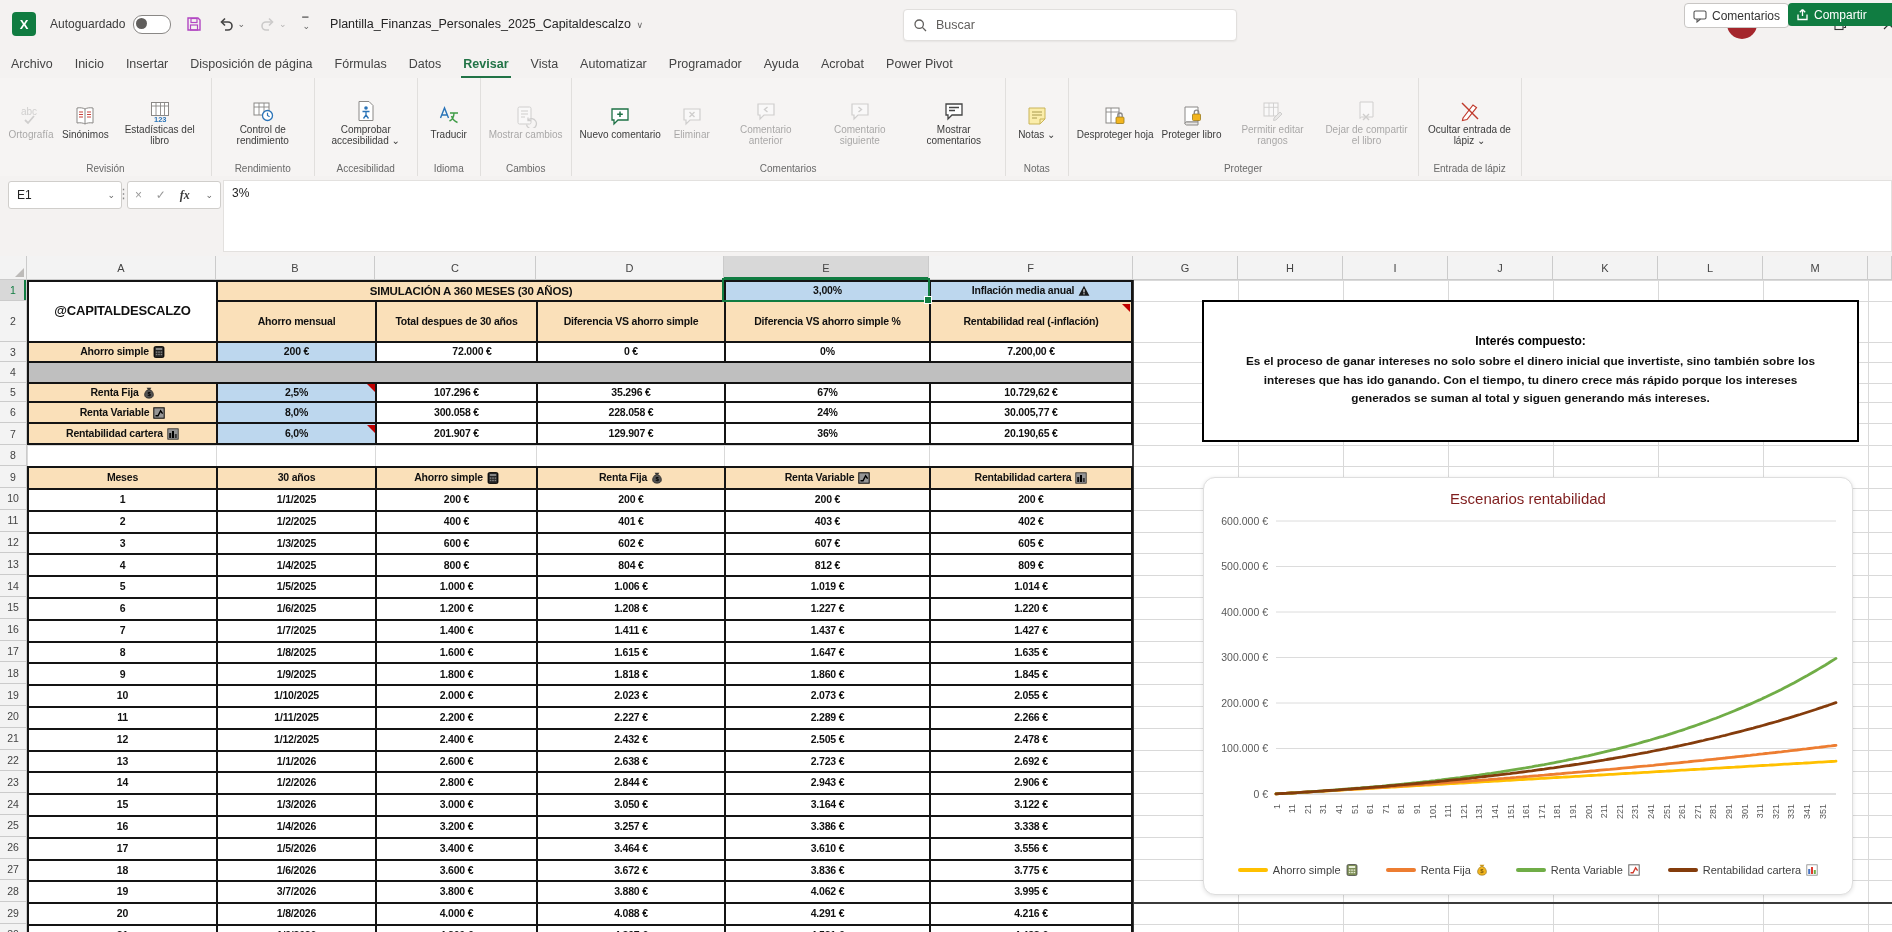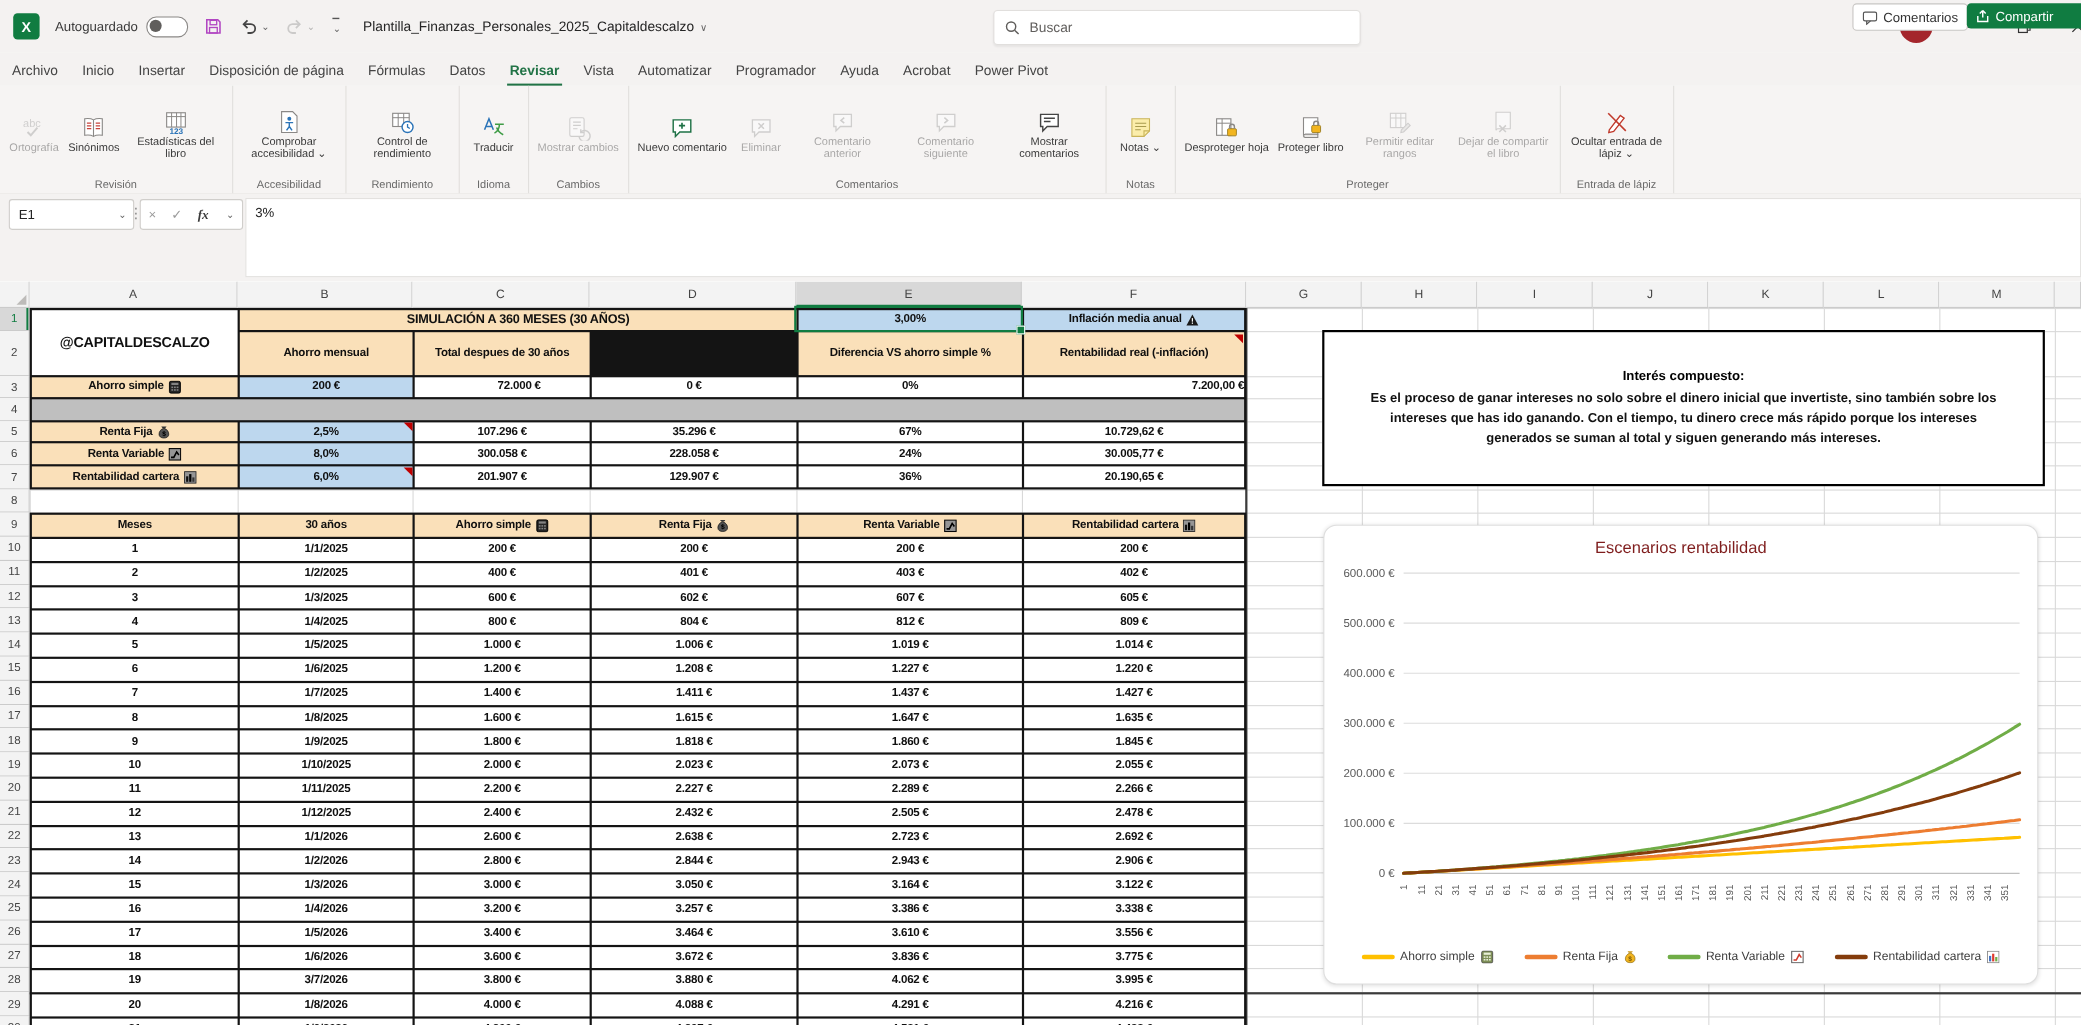--- a/index.html
+++ b/index.html
@@ -198,45 +198,45 @@
           <div class="rlb">Estadísticas del libro</div>
         </div>
       </div>
       <div class="rib-glabel">Revisión</div>
     </div>
     <div class="rib-group">
       <div class="rib-buttons">
         <div class="rib-btn">
           <div class="ric">
             <svg width="24" height="24" viewBox="0 0 24 24">
-              <path d="M5 2.5 H15 L19 6.5 V21.5 H5 Z" fill="#fff" stroke="#8a8886"></path>
-              <circle cx="12" cy="9" r="1.8" fill="#2b74b8"></circle>
-              <path d="M8.5 12.5 H15.5 M12 12 V16 M12 16 L9.5 19.5 M12 16 L14.5 19.5" stroke="#2b74b8" stroke-width="1.3" fill="none"></path>
-            </svg>
-          </div>
-          <div class="rlb">Comprobar accesibilidad ⌄</div>
-        </div>
-      </div>
-      <div class="rib-glabel">Accesibilidad</div>
-    </div>
-    <div class="rib-group">
-      <div class="rib-buttons">
-        <div class="rib-btn">
-          <div class="ric">
-            <svg width="24" height="24" viewBox="0 0 24 24">
               <rect x="3" y="4" width="15" height="12" fill="#fff" stroke="#8a8886"></rect>
               <path d="M3 8 H18 M8 4 V16 M13 4 V16" stroke="#8a8886" stroke-width="0.9"></path>
               <circle cx="16.5" cy="16.5" r="5" fill="#fff" stroke="#2b74b8" stroke-width="1.3"></circle>
               <path d="M16.5 13.8 V16.5 L18.6 17.8" stroke="#2b74b8" stroke-width="1.2" fill="none"></path>
             </svg>
           </div>
           <div class="rlb">Control de rendimiento</div>
         </div>
       </div>
       <div class="rib-glabel">Rendimiento</div>
+    </div>
+    <div class="rib-group">
+      <div class="rib-buttons">
+        <div class="rib-btn">
+          <div class="ric">
+            <svg width="24" height="24" viewBox="0 0 24 24">
+              <path d="M5 2.5 H15 L19 6.5 V21.5 H5 Z" fill="#fff" stroke="#8a8886"></path>
+              <circle cx="12" cy="9" r="1.8" fill="#2b74b8"></circle>
+              <path d="M8.5 12.5 H15.5 M12 12 V16 M12 16 L9.5 19.5 M12 16 L14.5 19.5" stroke="#2b74b8" stroke-width="1.3" fill="none"></path>
+            </svg>
+          </div>
+          <div class="rlb">Comprobar accesibilidad ⌄</div>
+        </div>
+      </div>
+      <div class="rib-glabel">Accesibilidad</div>
     </div>
     <div class="rib-group">
       <div class="rib-buttons">
         <div class="rib-btn">
           <div class="ric">
             <svg width="24" height="24" viewBox="0 0 24 24">
               <path d="M3.5 14 L7.5 4 L11.5 14 M5 11 H10" stroke="#2b74b8" stroke-width="1.4" fill="none"></path>
               <path d="M13 9 H21 M17 9 C17 13 14.5 16 12.5 17 M14.5 12 C15.5 15 18 17.5 20.5 18.5" stroke="#3f9c46" stroke-width="1.4" fill="none"></path>
             </svg>
           </div>
@@ -516,20 +516,23 @@
             <rect x="5.45" y="8.2" width="1.1" height="1.2" fill="#fff"></rect>
           </svg>
         </span>
       </div>
       <div class="cell peach" style="grid-area: 2 / 2;">
         <span>Ahorro mensual</span>
       </div>
       <div class="cell peach" style="grid-area: 2 / 3;">
         <span>Total despues de 30 años</span>
       </div>
+      <div class="cell peach" style="grid-area: 2 / 4;">
+        <span>Diferencia VS ahorro simple</span>
+      </div>
       <div class="cell peach" style="grid-area: 2 / 5;">
         <span>Diferencia VS ahorro simple %</span>
       </div>
       <div class="cell peach" style="grid-area: 2 / 6;">
         <span>Rentabilidad real (-inflación)</span>
       </div>
       <div class="cell peach" style="grid-area: 3 / 1;">
         <span>Ahorro simple</span>
         <span class="cicon mono">
           <svg width="12" height="12" viewBox="0 0 12 12">
@@ -551,21 +554,21 @@
       </div>
       <div class="cell " style="grid-area: 3 / 3; padding-left: 31px;">
         <span>72.000 €</span>
       </div>
       <div class="cell " style="grid-area: 3 / 4;">
         <span>0 €</span>
       </div>
       <div class="cell " style="grid-area: 3 / 5;">
         <span>0%</span>
       </div>
-      <div class="cell " style="grid-area: 3 / 6; justify-content: flex-end;">
+      <div class="cell " style="grid-area: 3 / 6;">
         <span>7.200,00 €</span>
       </div>
       <div class="cell peach" style="grid-area: 5 / 1;">
         <span>Renta Fija</span>
         <span class="cicon mono">
           <svg width="12" height="12" viewBox="0 0 12 12">
             <path d="M4.6 2.2 L3.6 0.8 H8.4 L7.4 2.2 Z" fill="#C9971C"></path>
             <path d="M6 2.2 C2.8 3.4 1.6 5.6 1.6 7.8 C1.6 10 3.4 11.2 6 11.2 C8.6 11.2 10.4 10 10.4 7.8 C10.4 5.6 9.2 3.4 6 2.2 Z" fill="#F2B51F" stroke="#8a6a12" stroke-width="0.6"></path>
             <text x="6" y="9.2" font-size="6" text-anchor="middle" fill="#7a5a0a" font-weight="bold" font-family="Liberation Sans,sans-serif">$</text>
           </svg>

